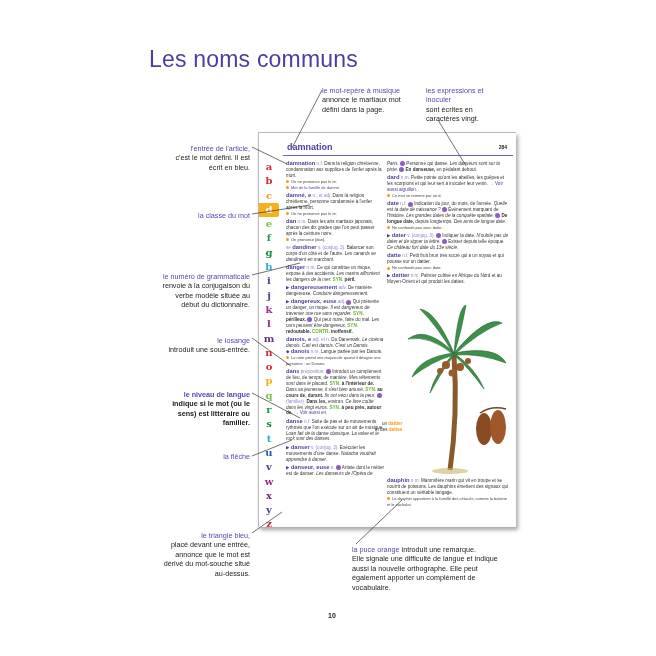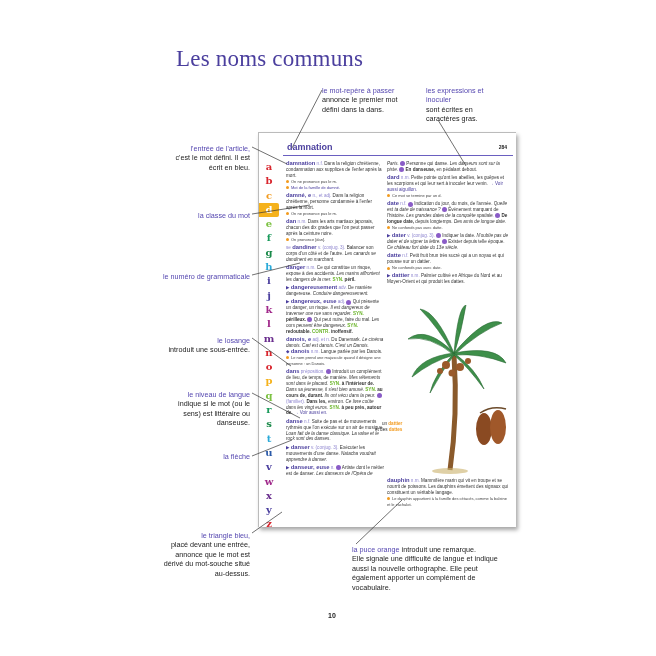--- a/index.html
+++ b/index.html
@@ -1,19 +1,19 @@
 <!DOCTYPE html>
 <html><head>
 <meta charset="utf-8">
 <style>
   * { margin: 0; padding: 0; box-sizing: border-box; }
   html, body { width: 656px; height: 656px; background: #ffffff; overflow: hidden; }
   body { position: relative; font-family: "Liberation Sans", sans-serif; color: #222; }
 
-  .title { position: absolute; left: 176px; top: 46px; font-family: Liberation Serif, serif; font-size: 23px; color: #4b3f9e; letter-spacing: 0.2px; }
+  .title { position: absolute; left: 149px; top: 46px; font-family: Liberation Sans, sans-serif; font-size: 23px; color: #4b3f9e; letter-spacing: 0.2px; }
 
   .note { position: absolute; font-size: 7.2px; line-height: 9.4px; color: #222; }
   .note .hl { color: #5547b0; }
   .note.right { text-align: right; }
 
   .page { position: absolute; left: 258px; top: 132px; width: 258px; height: 395px; background: #fff;
           border-top: 1px solid #bbb; border-left: 1px solid #bbb; box-shadow: 2px 3px 4px rgba(0,0,0,0.35); }
   .page-head { position: absolute; left: 24px; top: 9px; width: 230px; height: 14px; border-bottom: 1.5px solid #6a5fc0; }
   .page-guide { position: absolute; left: 4px; top: 0px; font-size: 9px; font-weight: bold; color: #4b3f9e; }
   .page-num { position: absolute; right: 6px; top: 2px; font-size: 5px; font-weight: bold; color: #222; }
@@ -44,45 +44,46 @@
   .folio { position: absolute; left: 328px; top: 612px; font-size: 7px; font-weight: bold; }
 
   svg.lines { position: absolute; left: 0; top: 0; width: 656px; height: 656px; pointer-events: none; }
 </style>
 </head>
 <body>
 
 <div class="title">Les noms communs</div>
 
 <div class="note" style="left:322px; top:86px; width:84px;">
-  <span class="hl">le mot-repère à passer</span><br>
-  <span>annonce le premier mot défini dans la dans.</span>
+  <span class="hl">le mot-repère à musique</span><br>
+  <span>annonce le martiaux mot défini dans la page.</span>
 </div>
 <div class="note" style="left:426px; top:86px; width:62px;">
   <span class="hl">les expressions et inoculer</span><br>
-  <span>sont écrites en caractères gras.</span>
+  <span>sont écrites en caractères vingt.</span>
 </div>
 
 <div class="note right" style="left:160px; top:144px; width:90px;">
   <span class="hl">l'entrée de l'article,</span><br>
   <span>c'est le mot défini. Il est écrit en bleu.</span>
 </div>
 <div class="note right" style="left:160px; top:211px; width:90px;text-align:right;">
   <span class="hl">la classe du mot</span><br>
 </div>
 <div class="note right" style="left:160px; top:272px; width:90px;">
   <span class="hl">le numéro de grammaticale</span><br>
+  <span>renvoie à la conjugaison du verbe modèle située au début du dictionnaire.</span>
 </div>
 <div class="note right" style="left:160px; top:336px; width:90px;">
   <span class="hl">le losange</span><br>
   <span>introduit une sous-entrée.</span>
 </div>
-<div class="note right" style="left:160px; top:390px; width:90px;">
+<div class="note right" style="left:160px; top:390px; width:90px;font-weight:bold;">
   <span class="hl">le niveau de langue</span><br>
-  <span>indique si le mot (ou le sens) est littéraire ou danseuse.</span>
+  <span>indique si le mot (ou le sens) est littéraire ou familier.</span>
 </div>
 <div class="note right" style="left:160px; top:452px; width:90px;">
   <span class="hl">la flèche</span><br>
 </div>
 <div class="note right" style="left:160px; top:531px; width:90px;">
   <span class="hl">le triangle bleu,</span><br>
   <span>placé devant une entrée, annonce que le mot est dérivé du mot-souche situé au-dessus.</span>
 </div>
 
 <div class="note" style="left:352px; top:545px; width:160px;">

